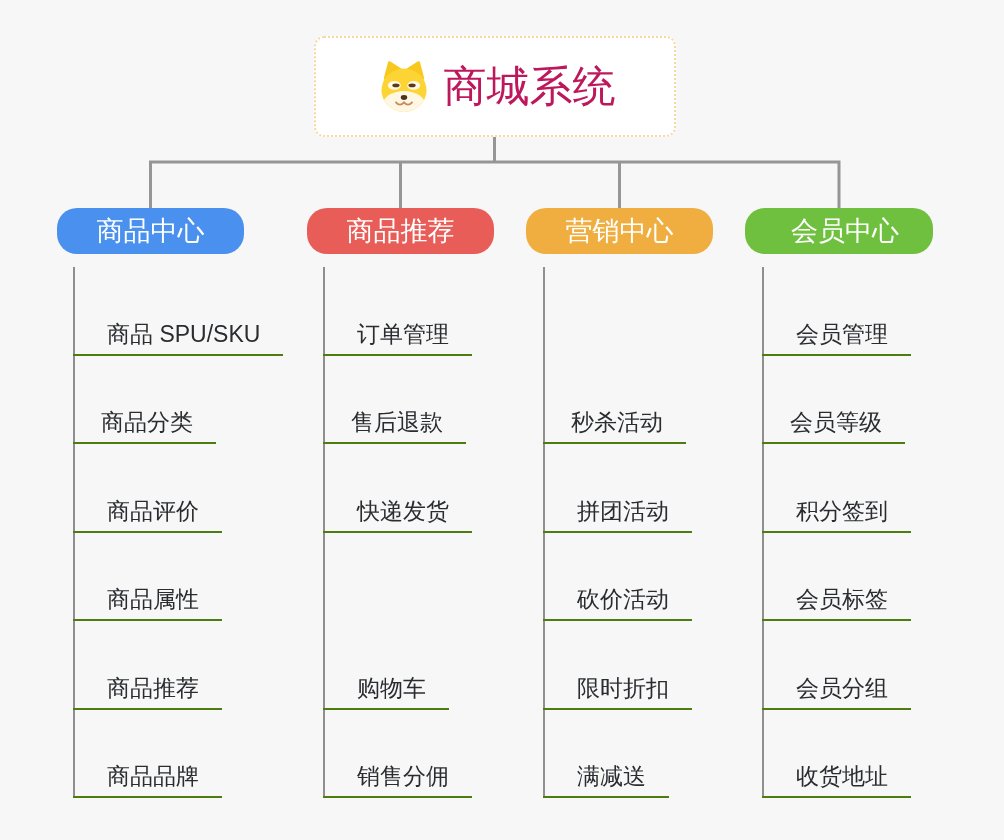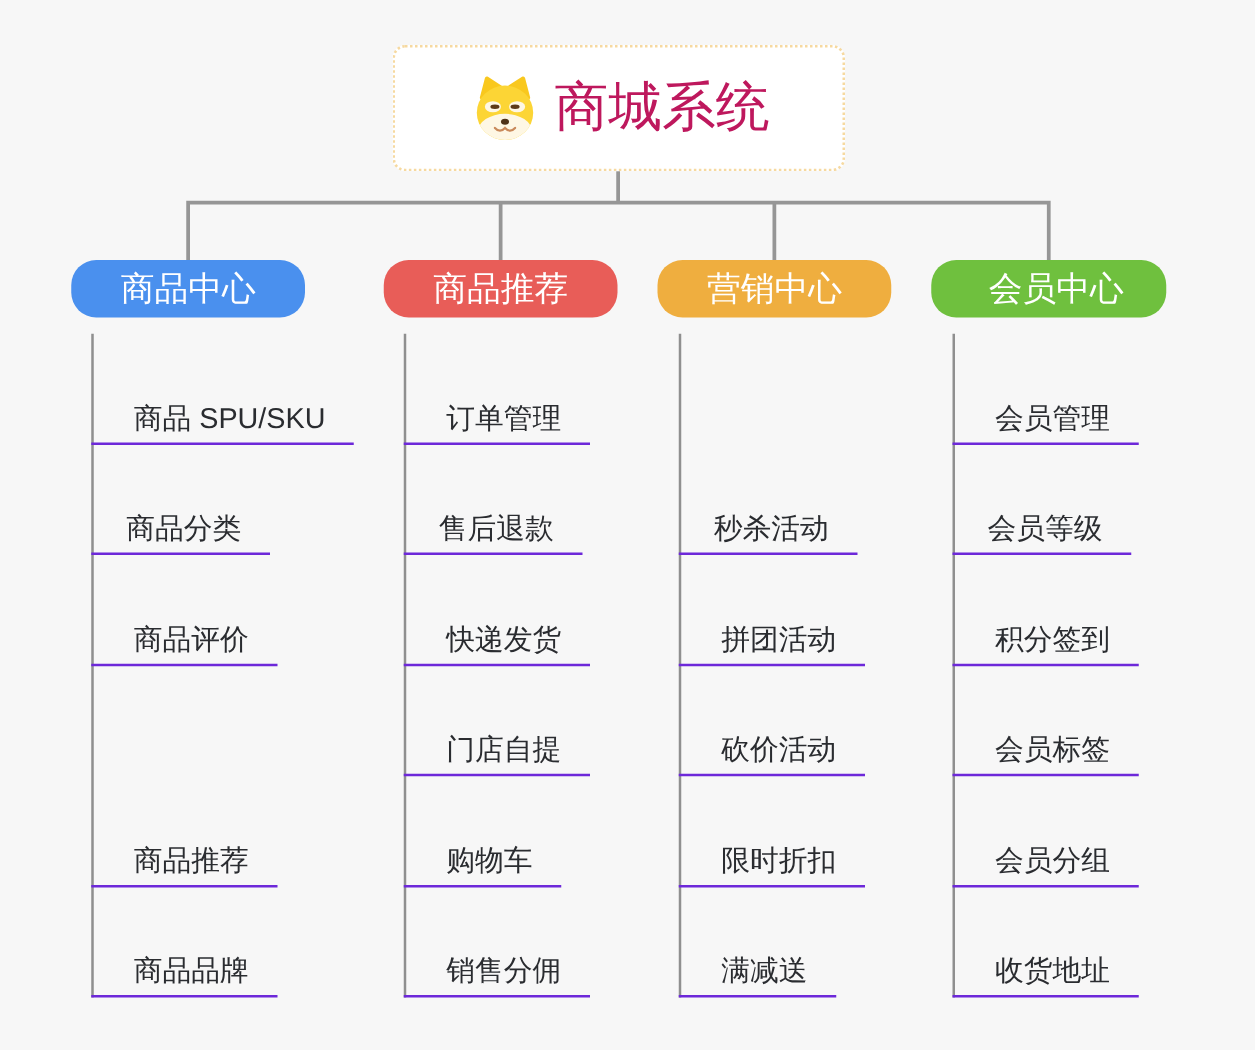--- a/index.html
+++ b/index.html
@@ -50,21 +50,21 @@
   .bc2{left:543px;}
   .bc3{left:762px;}
   .spine{
     position:absolute;left:0;top:0;width:2px;height:531px;
     background:#8F8F8F;
   }
   .child-node{
     position:absolute;left:0;
     font-size:23px;line-height:30px;color:#2A2C30;
     padding:0 23px 5px 34px;
-    border-bottom:2px solid #6d28d9;
+    border-bottom:2px solid #4d7c0f;
     white-space:nowrap;
     cursor:pointer;
   }
   .r0{top:52px;} .r1{top:140px;padding-left:28px;} .r2{top:229px;}
   .r3{top:317px;} .r4{top:406px;} .r5{top:494px;}
 </style>
 </head>
 <body>
 
 <div class="canvas">
@@ -109,30 +109,30 @@
   <div class="branch-header bh0" style="background-color: rgb(74, 144, 238);">商品中心</div>
   <div class="branch-header bh1" style="background-color: rgb(232, 93, 88);">商品推荐</div>
   <div class="branch-header bh2" style="background-color: rgb(239, 174, 63);">营销中心</div>
   <div class="branch-header bh3" style="background-color: rgb(111, 192, 62); padding-left: 12px;">会员中心</div>
 
   <div class="branch-col bc0">
     <div class="spine"></div>
     <div class="child-node r0">商品 SPU/SKU</div>
     <div class="child-node r1">商品分类</div>
     <div class="child-node r2">商品评价</div>
+    <div class="child-node r3">商品属性</div>
     <div class="child-node r4">商品推荐</div>
     <div class="child-node r5">商品品牌</div>
   </div>
 
   <div class="branch-col bc1">
     <div class="spine"></div>
     <div class="child-node r0">订单管理</div>
     <div class="child-node r1">售后退款</div>
     <div class="child-node r2">快递发货</div>
-    <div class="child-node r3">门店自提</div>
     <div class="child-node r4">购物车</div>
     <div class="child-node r5">销售分佣</div>
   </div>
 
   <div class="branch-col bc2">
     <div class="spine"></div>
     <div class="child-node r1">秒杀活动</div>
     <div class="child-node r2">拼团活动</div>
     <div class="child-node r3">砍价活动</div>
     <div class="child-node r4">限时折扣</div>

